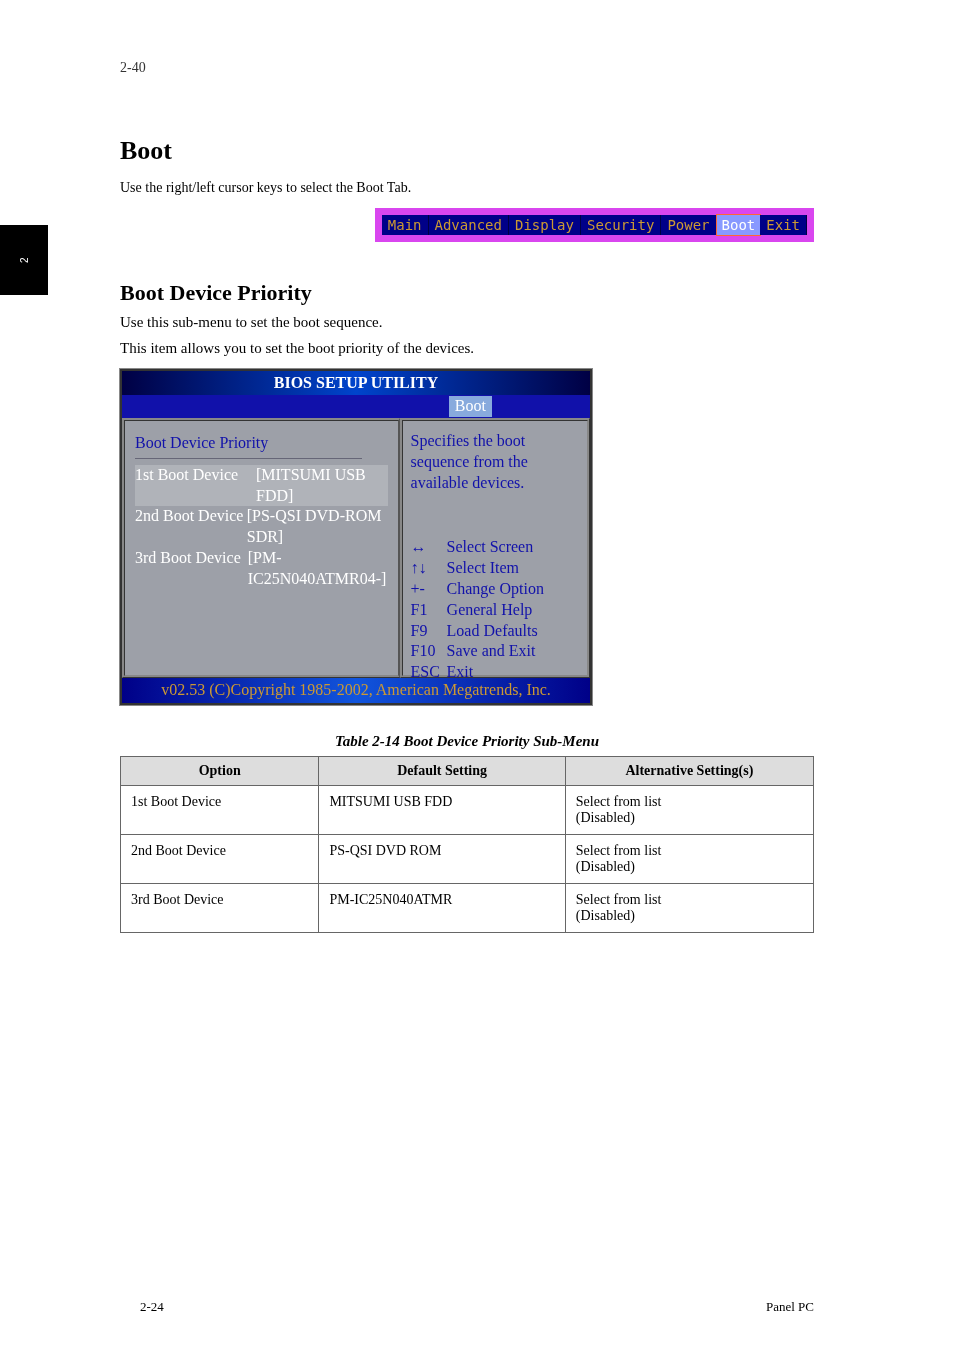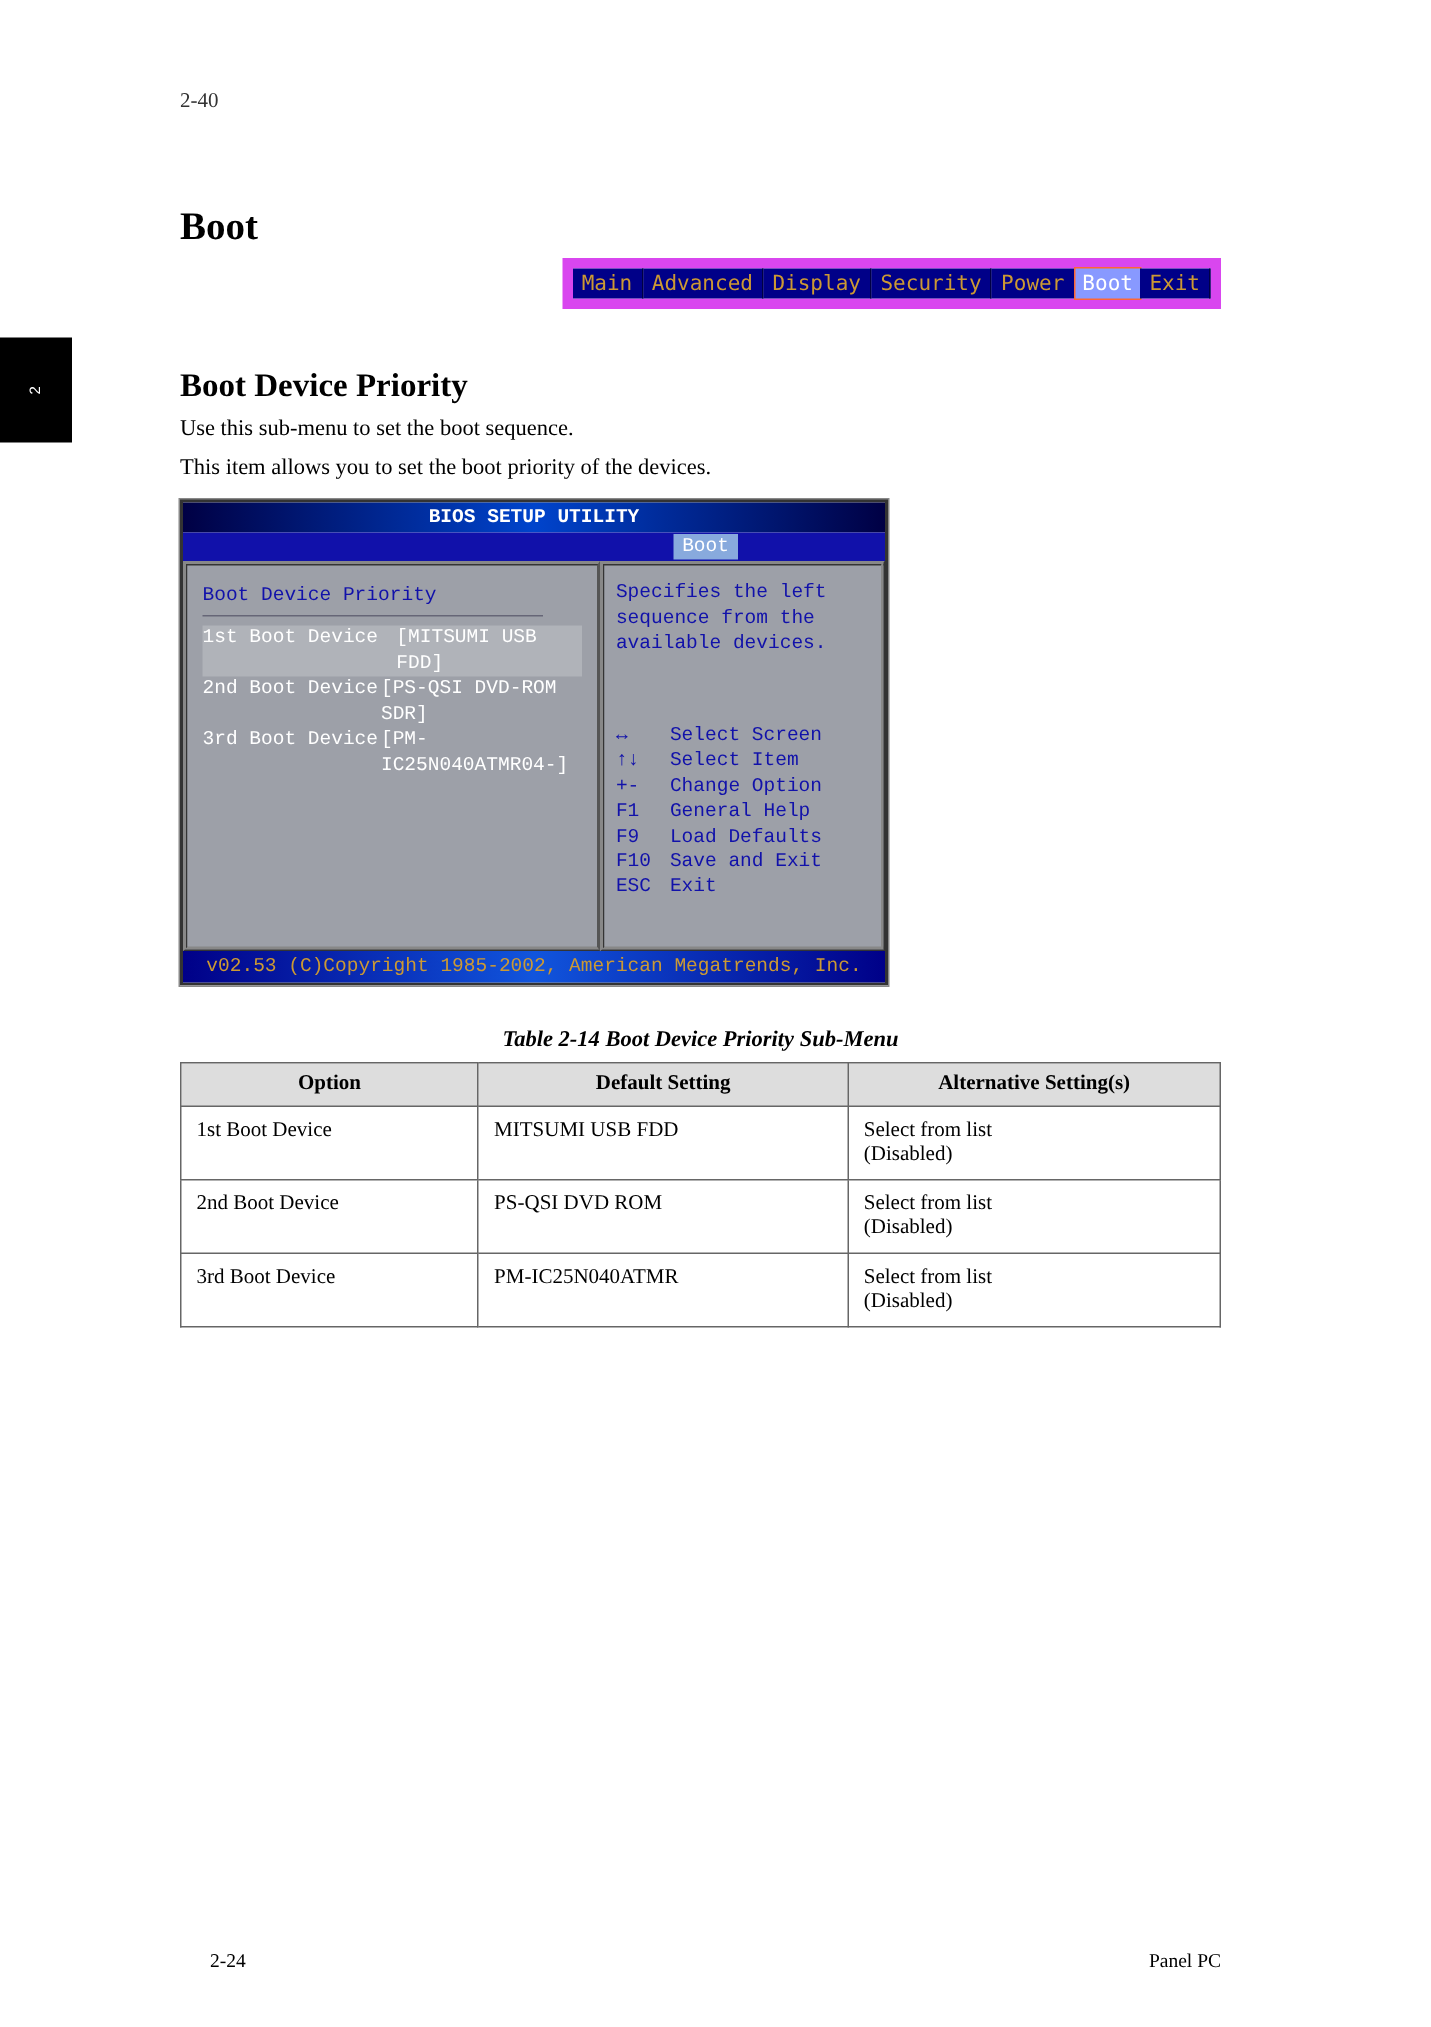--- a/index.html
+++ b/index.html
@@ -75,22 +75,22 @@
   }
   p.body {
     font-size: 15px;
     line-height: 1.35;
     margin: 6px 0;
   }
 
   
   .bios {
     width: 468px;
-    font-family: Liberation Mono, monospace;
-    font-size: 13px;
+    font-family: Liberation Serif, serif;
+    font-size: 16px;
     line-height: 1.3;
     margin-top: 10px;
     margin-bottom: 10px;
     border: 2px solid #333;
     box-shadow: 0 0 0 1px #888;
   }
   .bios-title {
     background: linear-gradient(to right, #000044 0%, #0044cc 50%, #000044 100%);
     color: #fff;
     text-align: center;
@@ -174,20 +174,21 @@
 </style>
 </head>
 <body>
 
 <div class="page">
   <div class="side-tab">2</div>
 
   <div class="page-number-top">2-40</div>
 
   <h1 class="section-title">Boot</h1>
+  <p class="subtitle">Use the right/left cursor keys to select the Boot Tab.</p>
 
   <div style="text-align:right;">
     <div class="tab-strip">
       <span class="tab">Main</span>
       <span class="tab">Advanced</span>
       <span class="tab">Display</span>
       <span class="tab">Security</span>
       <span class="tab">Power</span>
       <span class="tab selected">Boot</span>
       <span class="tab">Exit</span>
@@ -216,21 +217,21 @@
         <div class="row">
           <span class="label">2nd Boot Device</span>
           <span class="value">[PS-QSI DVD-ROM SDR]</span>
         </div>
         <div class="row">
           <span class="label">3rd Boot Device</span>
           <span class="value">[PM-IC25N040ATMR04-]</span>
         </div>
       </div>
       <div class="bios-right">
-        <div class="para">Specifies the left sequence from the available devices.</div>
+        <div class="para">Specifies the boot sequence from the available devices.</div>
         <div class="keys">
           <div class="kline">
               <span class="k">↔</span>
               <span class="d">Select Screen</span>
             </div>
           <div class="kline">
               <span class="k">↑↓</span>
               <span class="d">Select Item</span>
             </div>
           <div class="kline">

